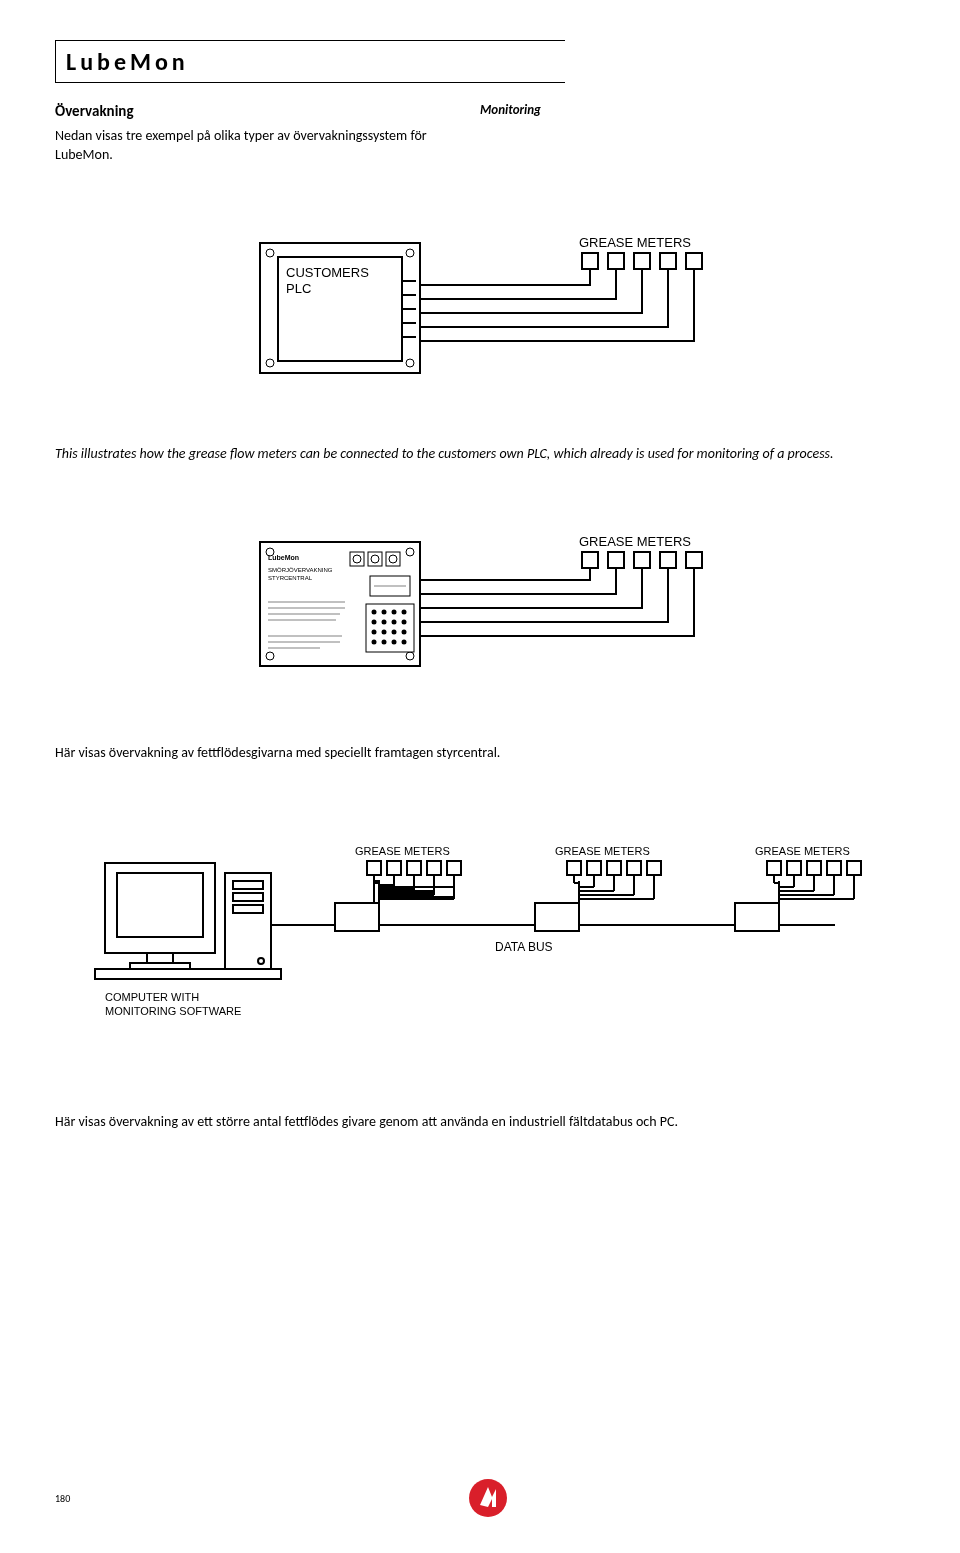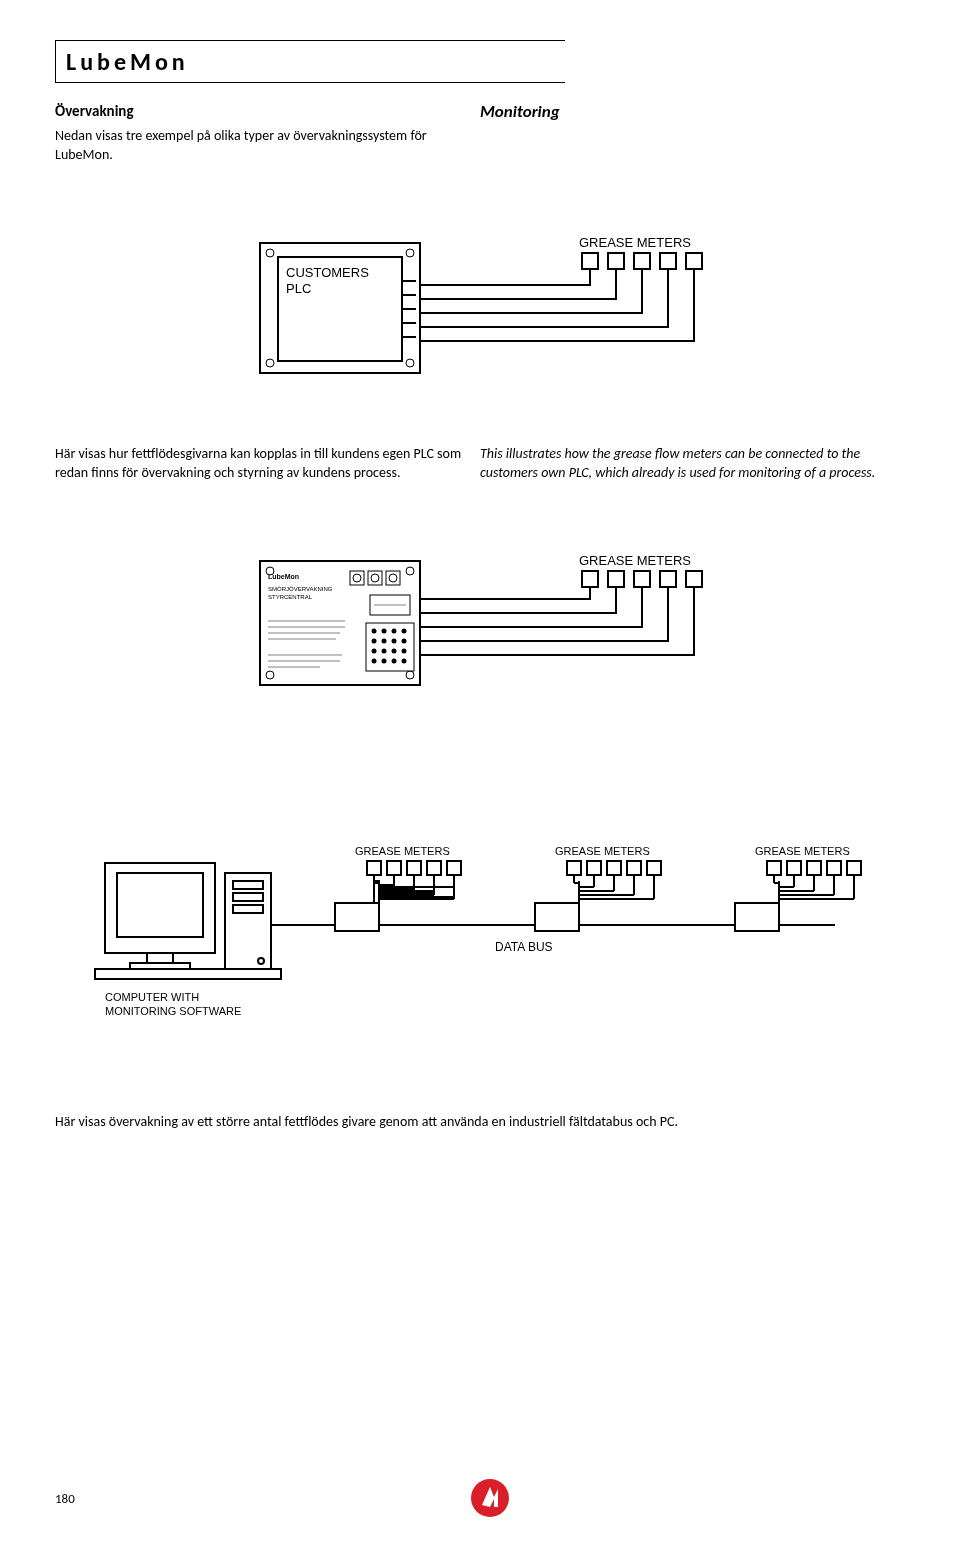--- a/index.html
+++ b/index.html
@@ -23,33 +23,33 @@
     font-size: 24px;
     font-weight: bold;
     letter-spacing: 4px;
   }
   .two-col {
     display: flex;
     margin-bottom: 12px;
   }
   .col-l, .col-r { flex: 1; font-size: 14px; line-height: 1.35; }
   .col-heading-l { font-weight: bold; font-size: 15px; margin-bottom: 6px; }
-  .col-heading-r { font-weight: bold; font-style: italic; font-size: 17px; margin-bottom: 0; }
+  .col-heading-r { font-weight: bold; font-style: italic; font-size: 13px; margin-bottom: 0; }
   .col-r p { font-style: italic; }
   .diagram-wrap { display:flex; justify-content:center; margin: 60px 0 50px 0; }
   svg { display:block; }
   .page-footer {
     position: absolute;
     bottom: 34px;
     left: 55px;
     right: 55px;
     display: flex;
     align-items: center;
   }
-  .pagenum { font-size: 13px; }
+  .pagenum { font-size: 10px; }
   .footer-logo { margin: 0 auto 0 auto; }
 </style>
 </head>
 <body>
 
 <div class="title-bar">
   <span>LubeMon</span>
 </div>
 
 <div class="two-col">
@@ -96,23 +96,20 @@
     <rect x="438" y="28" width="16" height="16"></rect>
     <rect x="464" y="28" width="16" height="16"></rect>
     <rect x="490" y="28" width="16" height="16"></rect>
     <rect x="516" y="28" width="16" height="16"></rect>
   </g>
   <text x="409" y="22" font-family="Arial" font-size="13">GREASE METERS</text>
 </svg>
 </div>
 
 <div class="two-col">
-  <div class="col-l">
-    <p>Här visas hur fettflödesgivarna kan kopplas in till kundens egen PLC som redan finns för övervakning och styrning av kundens process.</p>
-  </div>
   <div class="col-r">
     <p>This illustrates how the grease flow meters can be connected to the customers own PLC, which already is used for monitoring of a process.</p>
   </div>
 </div>
 
 <div class="diagram-wrap">
 <svg width="620" height="170" viewBox="0 0 620 170">
 
   <rect x="90" y="18" width="160" height="124" fill="#fff" stroke="#000" stroke-width="2"></rect>
   <circle cx="100" cy="28" r="4" fill="none" stroke="#000"></circle>
@@ -179,20 +176,23 @@
     <rect x="438" y="28" width="16" height="16"></rect>
     <rect x="464" y="28" width="16" height="16"></rect>
     <rect x="490" y="28" width="16" height="16"></rect>
     <rect x="516" y="28" width="16" height="16"></rect>
   </g>
   <text x="409" y="22" font-family="Arial" font-size="13">GREASE METERS</text>
 </svg>
 </div>
 
 <div class="two-col">
+  <div class="col-l">
+    <p>Här visas övervakning av fettflödesgivarna med speciellt framtagen styrcentral.</p>
+  </div>
 </div>
 
 <div class="diagram-wrap" style="margin-top:80px; margin-bottom:40px;">
 <svg width="810" height="230" viewBox="0 0 810 230">
 
   <g fill="#fff" stroke="#000" stroke-width="2">
     <rect x="30" y="20" width="110" height="90"></rect>
     <rect x="42" y="30" width="86" height="64"></rect>
     <rect x="72" y="110" width="26" height="10"></rect>
     <rect x="55" y="120" width="60" height="6"></rect>

